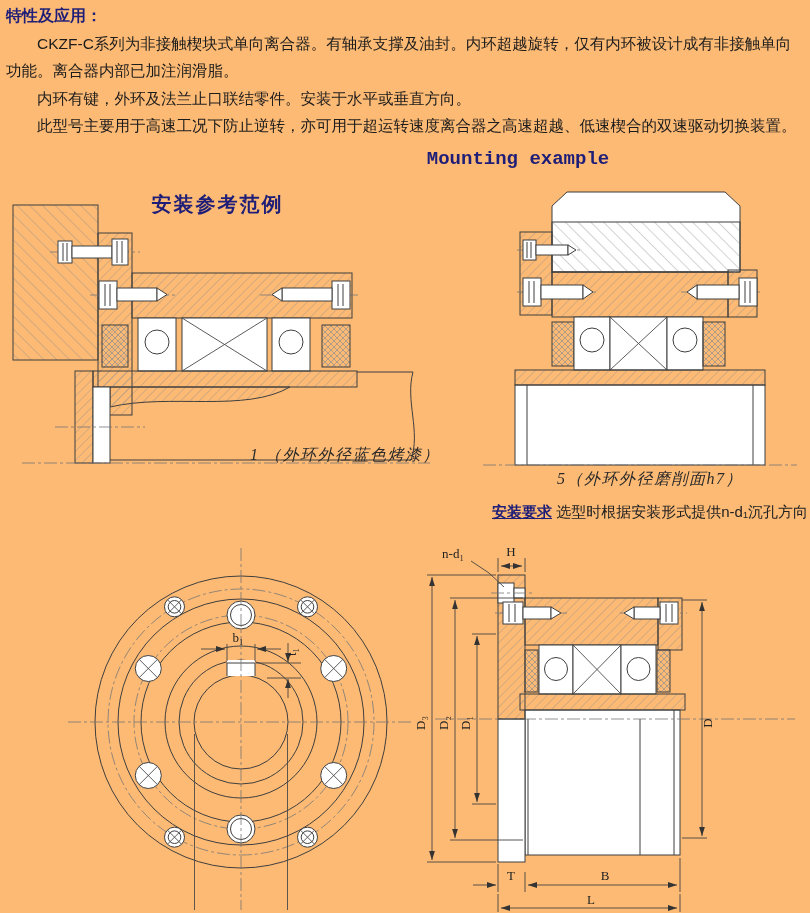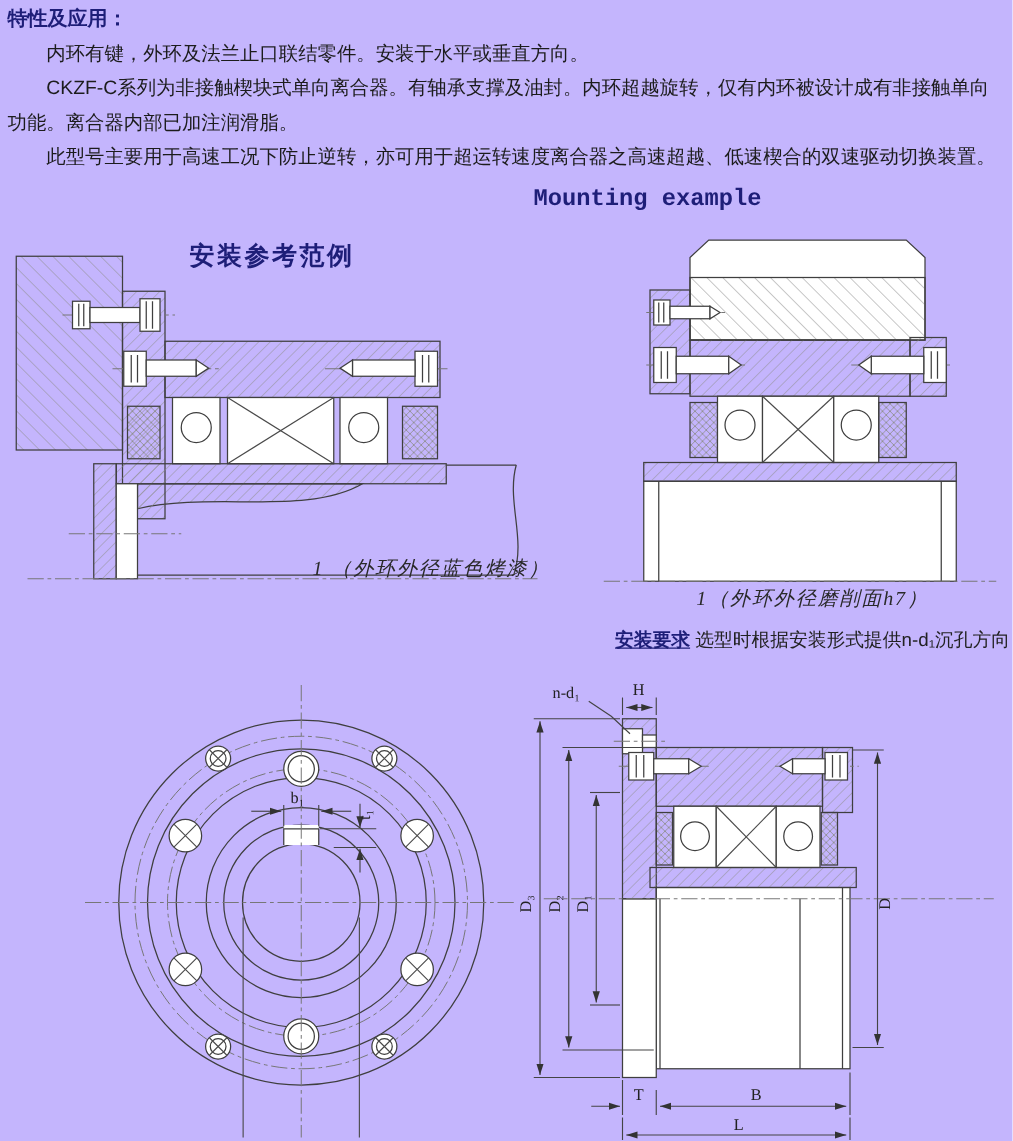--- a/index.html
+++ b/index.html
@@ -1,16 +1,16 @@
 <!DOCTYPE html>
 <html><head>
 <meta charset="utf-8">
 <style>
   html,body{margin:0;padding:0;background:#fff;}
-  #page{position:relative;width:810px;height:913px;background:#c4b5fd;overflow:hidden;
+  #page{position:relative;width:810px;height:913px;background:#fdba74;overflow:hidden;
         font-family:"Liberation Sans",sans-serif;color:#1c1c1c;}
   .intro{position:absolute;left:6px;top:2px;width:800px;font-size:15.5px;line-height:27.5px;}
   .intro-title{font-weight:bold;color:#1e1e78;font-size:16px;}
   .intro p{margin:0;text-indent:2em;}
   .h-zh{position:absolute;left:35px;top:147px;width:365px;text-align:center;
         font-size:20px;font-weight:bold;color:#1e1e78;letter-spacing:2px;margin-top:44px;}
   .h-en{position:absolute;left:418px;top:148px;width:200px;text-align:center;
         font-size:19px;font-weight:bold;color:#1e1e78;font-family:Liberation Mono, monospace;}
   .cap{position:absolute;font-family:"Liberation Serif",serif;font-style:italic;
        font-size:16px;color:#2a2a2a;letter-spacing:1.5px;}
@@ -50,22 +50,22 @@
         <path d="M0,0.8 L10,4 L0,7.2 Z" fill="#333"></path>
       </marker>
       <marker id="mb" markerWidth="11" markerHeight="8" refX="1" refY="4" orient="auto">
         <path d="M11,0.8 L1,4 L11,7.2 Z" fill="#333"></path>
       </marker>
     </defs>
   </svg>
 
   <div class="intro">
     <span class="intro-title">特性及应用：</span>
+    <p>CKZF-C系列为非接触楔块式单向离合器。有轴承支撑及油封。内环超越旋转，仅有内环被设计成有非接触单向功能。离合器内部已加注润滑脂。</p>
     <p>内环有键，外环及法兰止口联结零件。安装于水平或垂直方向。</p>
-    <p>CKZF-C系列为非接触楔块式单向离合器。有轴承支撑及油封。内环超越旋转，仅有内环被设计成有非接触单向功能。离合器内部已加注润滑脂。</p>
     <p>此型号主要用于高速工况下防止逆转，亦可用于超运转速度离合器之高速超越、低速楔合的双速驱动切换装置。</p>
   </div>
 
   <div class="h-zh">安装参考范例</div>
   <div class="h-en">Mounting example</div>
 
   <svg style="left:10px;top:185px;" width="425" height="285" viewBox="0 0 425 285">
 
     <g>
       <path class="ln" d="M347,187 H403"></path>
@@ -182,21 +182,21 @@
       <rect class="fw" x="192" y="135" width="36" height="53"></rect>
       <circle class="fw" cx="210" cy="158" r="12"></circle>
       <rect class="fx" x="228" y="140" width="22" height="44"></rect>
     </g>
 
     <rect class="fh" x="40" y="188" width="250" height="15"></rect>
     <line class="cl" x1="8" y1="283" x2="322" y2="283"></line>
   </svg>
 
   <div class="cap cap1">1 （外环外径蓝色烤漆）</div>
-  <div class="cap cap2">1（外环外径磨削面h7）</div>
+  <div class="cap cap2">5（外环外径磨削面h7）</div>
 
   <div class="install">
     <span class="lab">安装要求</span>
     <span class="txt">选型时根据安装形式提供n-d₁沉孔方向</span>
   </div>
 
   <svg style="left:60px;top:542px;" width="360" height="371" viewBox="0 0 360 371">
     <g>
       <circle class="ln" cx="181" cy="180" r="146"></circle>
       <circle class="ln" cx="181" cy="180" r="123"></circle>

